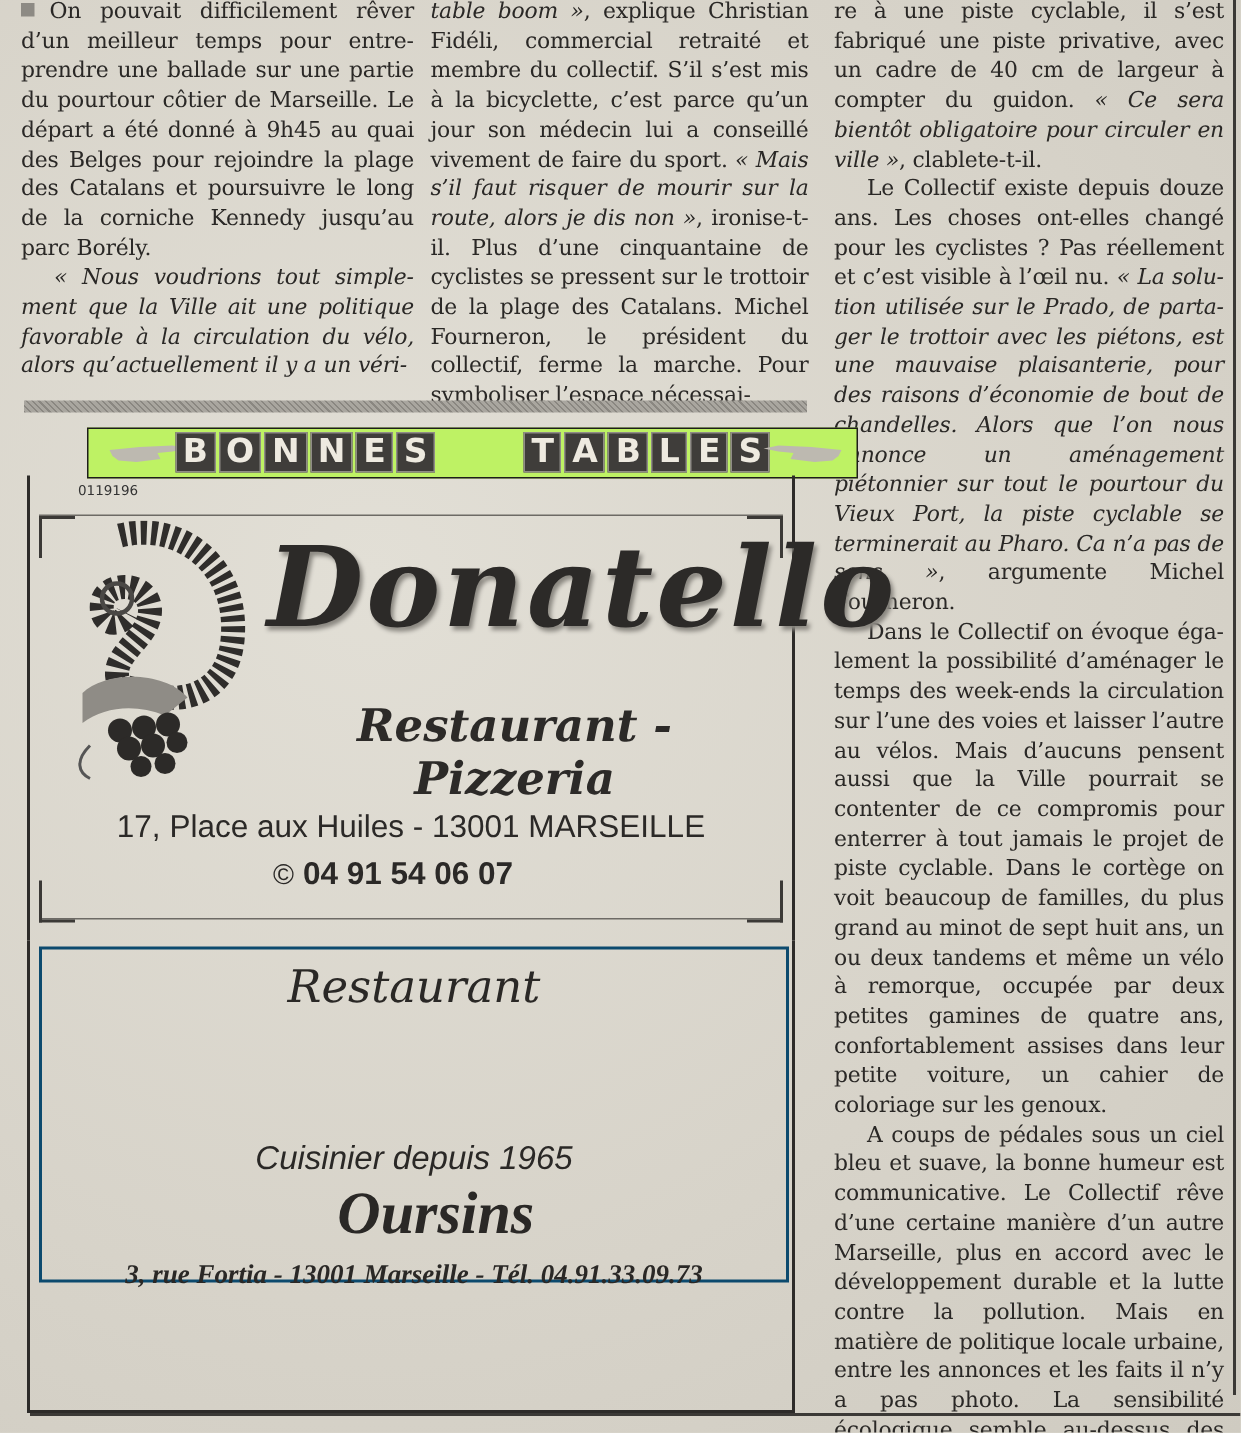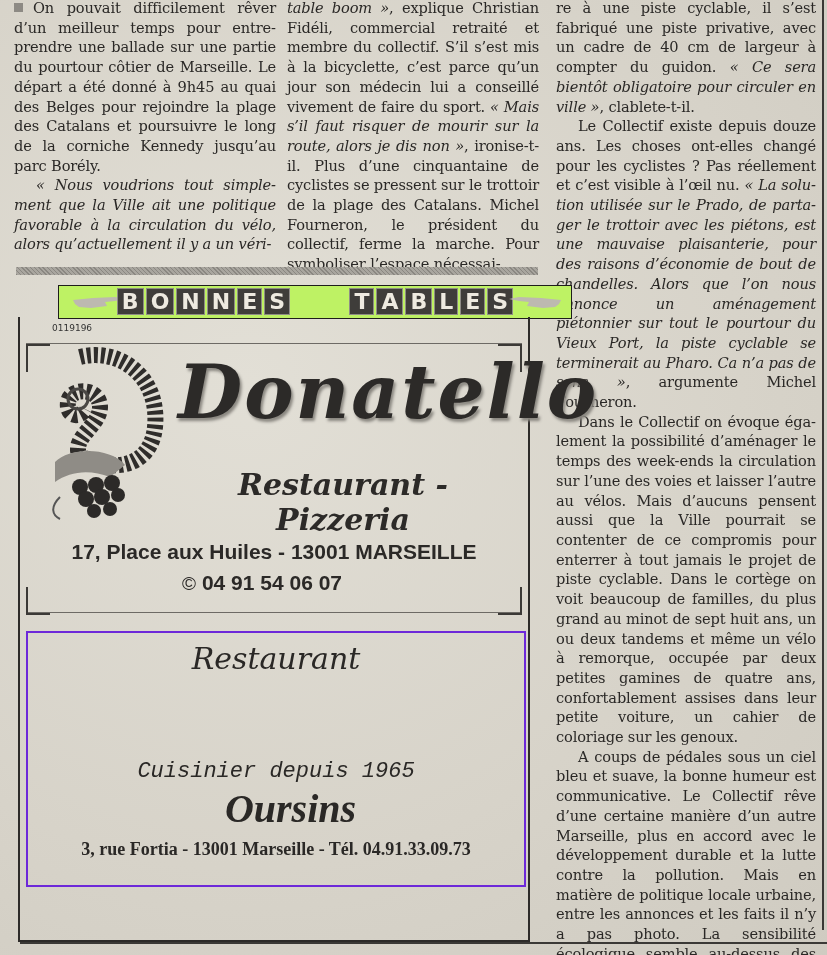--- a/index.html
+++ b/index.html
@@ -84,52 +84,52 @@
       font-size: 74px; line-height: 90px; color: #2c2a28; letter-spacing: 2px;
       text-shadow: 2px 3px 3px #8a8780;
     }
     #donatello-sub {
       position: absolute; left: 150px; top: 182px; width: 350px; text-align: center;
       font-family: "DejaVu Serif", serif; font-style: italic; font-weight: bold;
       font-size: 30px; color: #2c2a28;
     }
     #donatello-addr {
       position: absolute; left: 0; width: 512px; top: 255px; text-align: center;
-      font-family: "Liberation Sans", sans-serif; font-weight: bold; font-size: 21px;
+      font-family: "Liberation Sans", sans-serif; font-weight: normal; font-size: 21px;
       color: #2b2927;
     }
     #donatello-phone {
       position: absolute; left: 0; width: 488px; top: 286px; text-align: center;
       font-family: "Liberation Sans", sans-serif; font-weight: bold; font-size: 21px;
       color: #2b2927;
     }
     #donatello-phone .ph { font-weight: normal; font-size: 19px; margin-right: 6px; }
     #loury-outer {
       position: absolute; left: 0; top: 342px; width: 512px; height: 315px;
       border: 2px solid #2d2b29; border-top: none; box-sizing: border-box;
     }
     #loury-box {
-      position: absolute; left: 6px; top: 4px; width: 500px; height: 256px;
-      border: 2px solid #6d28d9; box-sizing: border-box;
+      position: absolute; left: 6px; top: 4px; width: 500px; height: 224px;
+      border: 2px solid #0c4a6e; box-sizing: border-box;
     }
     #loury-box .ln { position: absolute; left: 0; right: 0; text-align: center; color: #2a2826; }
     #loury-restaurant {
       top: 8px; font-family: "DejaVu Serif", serif; font-style: italic; font-size: 30px;
     }
     #loury-name {
       top: 50px; font-family: "Liberation Serif", serif; font-size: 66px; line-height: 72px;
     }
     #loury-since {
-      top: 126px; font-family: Liberation Mono, monospace; font-style: italic; font-size: 22px;
+      top: 126px; font-family: Liberation Sans, sans-serif; font-style: italic; font-size: 22px;
     }
     #loury-speciality {
       top: 152px; font-family: "Liberation Serif", serif; font-style: italic; font-weight: bold; font-size: 40px; padding-left: 29px;
     }
     #loury-addr {
-      top: 206px; font-family: "Liberation Serif", serif; font-weight: bold; font-size: 18px;
+      top: 206px; font-family: "Liberation Serif", serif; font-weight: bold; font-size: 18px; font-style: italic;
     }
     #loury-web {
       top: 236px; font-family: "Liberation Serif", serif; font-weight: bold; font-size: 17px;
     }
   </style>
 </head>
 <body>
 
 <div id="col1" class="col">
   <p><span class="bullet-sq"></span><span>On pouvait difficilement rêver d’un meilleur temps pour entre­prendre une ballade sur une partie du pourtour côtier de Marseille. Le départ a été donné à 9h45 au quai des Belges pour rejoindre la plage des Catalans et poursuivre le long de la corniche Kennedy jusqu’au parc Borély.</span></p>

